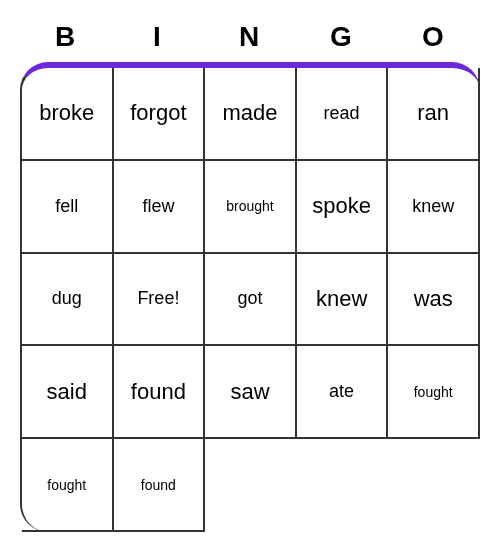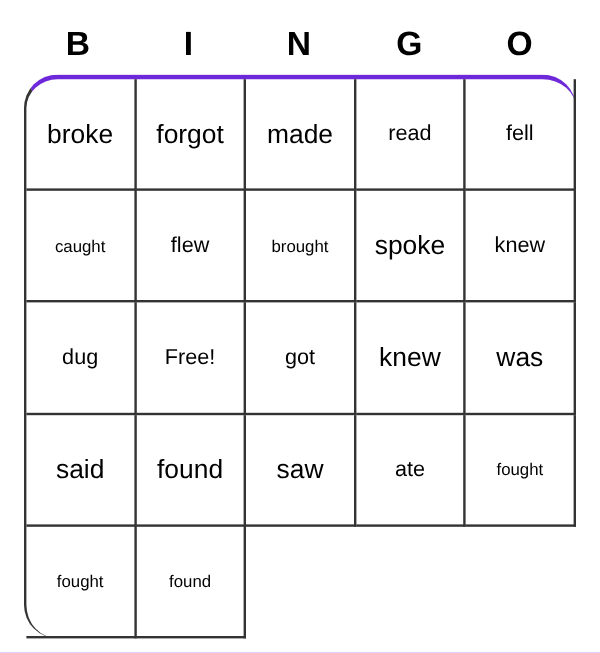--- a/index.html
+++ b/index.html
@@ -37,21 +37,21 @@
       justify-content: center;
       font-size: 28px;
       font-weight: bold;
       letter-spacing: 2px;
     }
 
     .bingo-grid {
       display: grid;
       grid-template-columns: repeat(5, 1fr);
       grid-template-rows: repeat(5, 1fr);
-      border-top: 4px solid #6d28d9;
+      border-top: 6px solid #6d28d9;
       border-left: 2px solid #333;
       flex: 1;
       border-radius: 28px;
     }
 
     .bingo-cell {
       border-right: 2px solid #333;
       border-bottom: 2px solid #333;
       display: flex;
       align-items: center;
@@ -95,24 +95,24 @@
       <div class="bingo-cell">
         <span class="cell-text medium">forgot</span>
       </div>
       <div class="bingo-cell">
         <span class="cell-text medium">made</span>
       </div>
       <div class="bingo-cell">
         <span class="cell-text large">read</span>
       </div>
       <div class="bingo-cell">
-        <span class="cell-text large">fell</span>
+        <span class="cell-text medium">ran</span>
       </div>
       <div class="bingo-cell">
-        <span class="cell-text small">caught</span>
+        <span class="cell-text large">fell</span>
       </div>
       <div class="bingo-cell">
         <span class="cell-text large">flew</span>
       </div>
       <div class="bingo-cell">
         <span class="cell-text small">brought</span>
       </div>
       <div class="bingo-cell">
         <span class="cell-text medium">spoke</span>
       </div>

